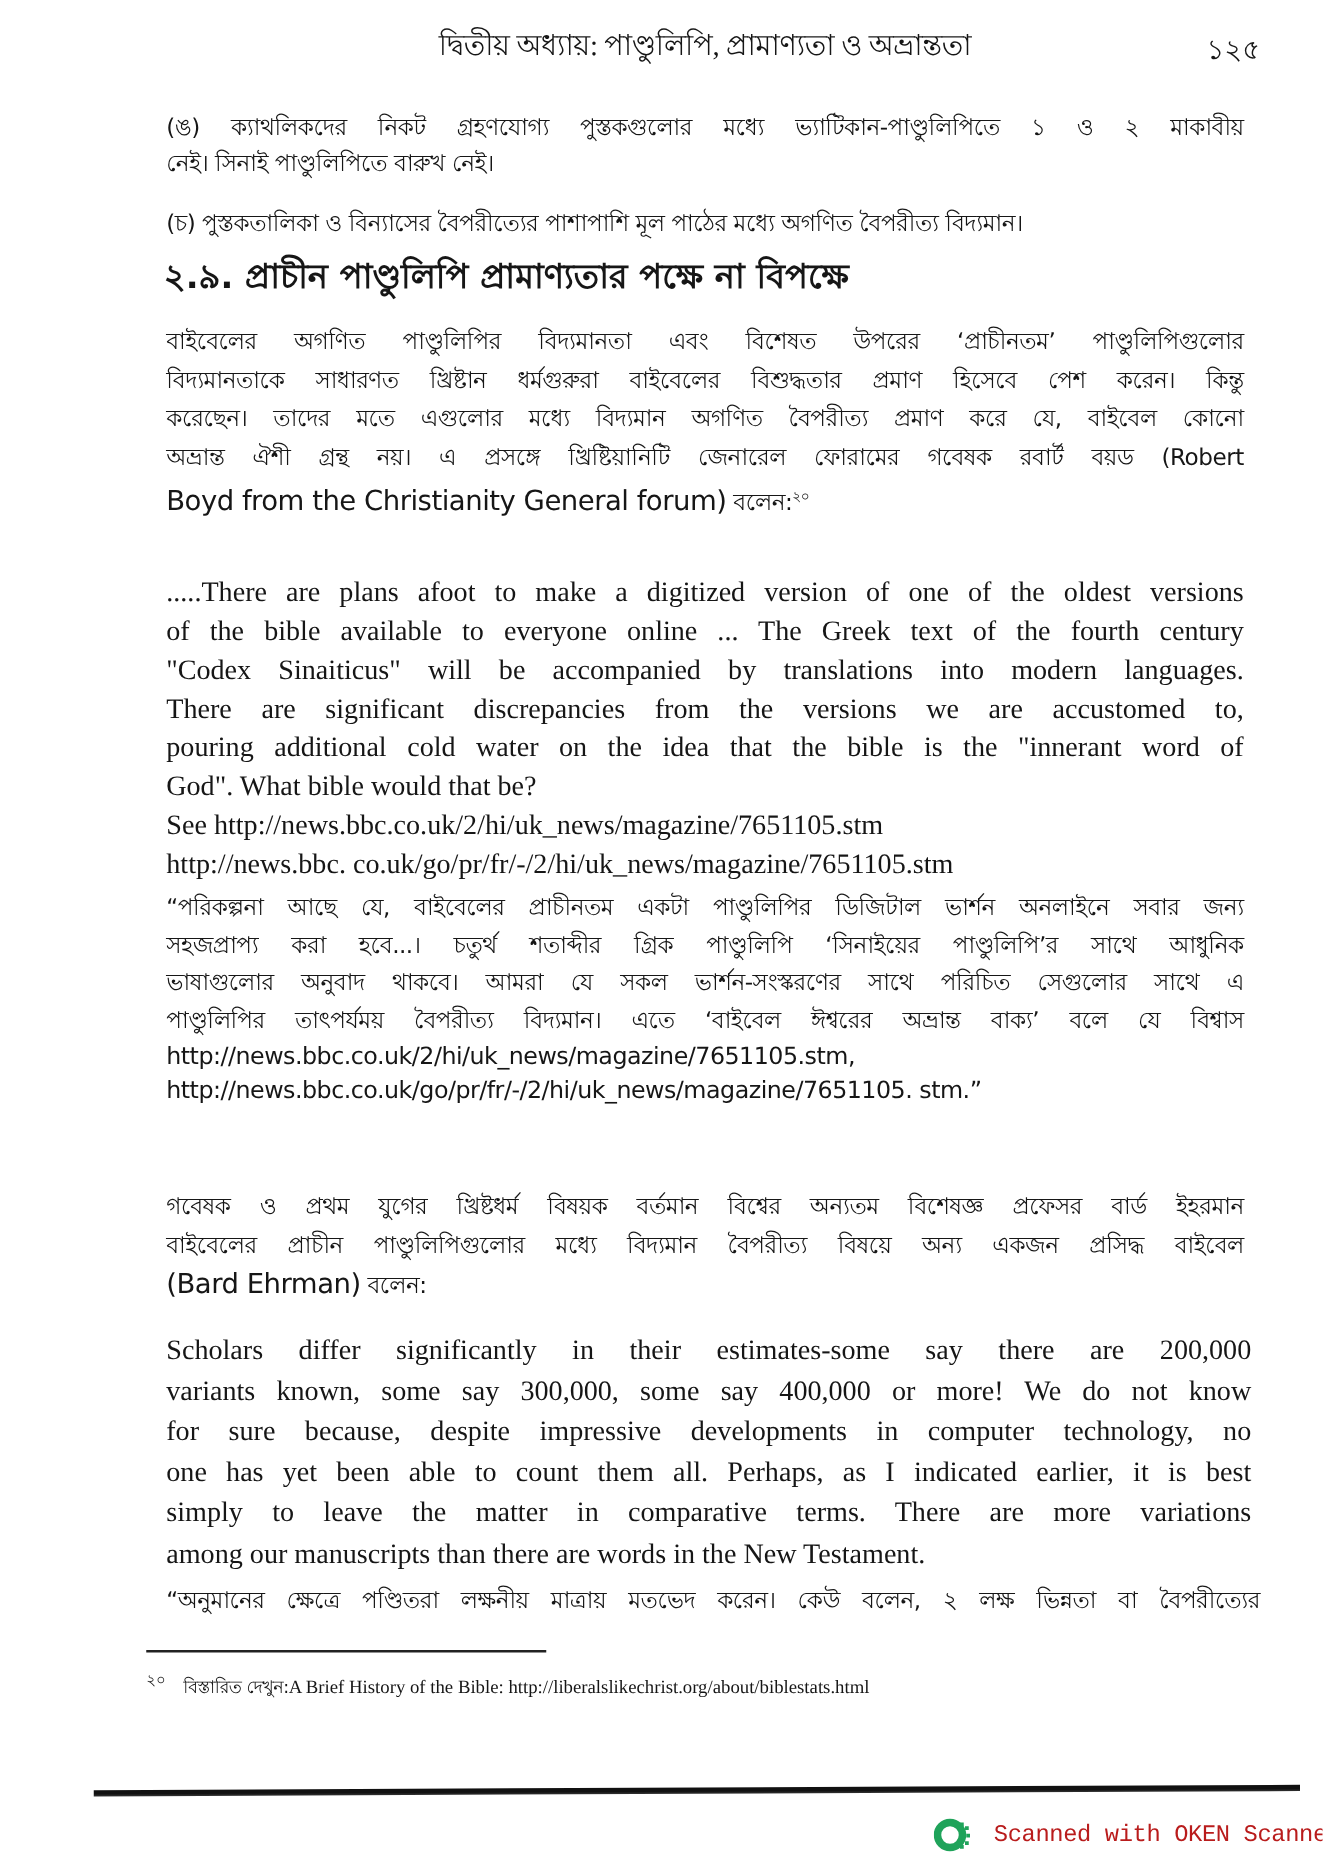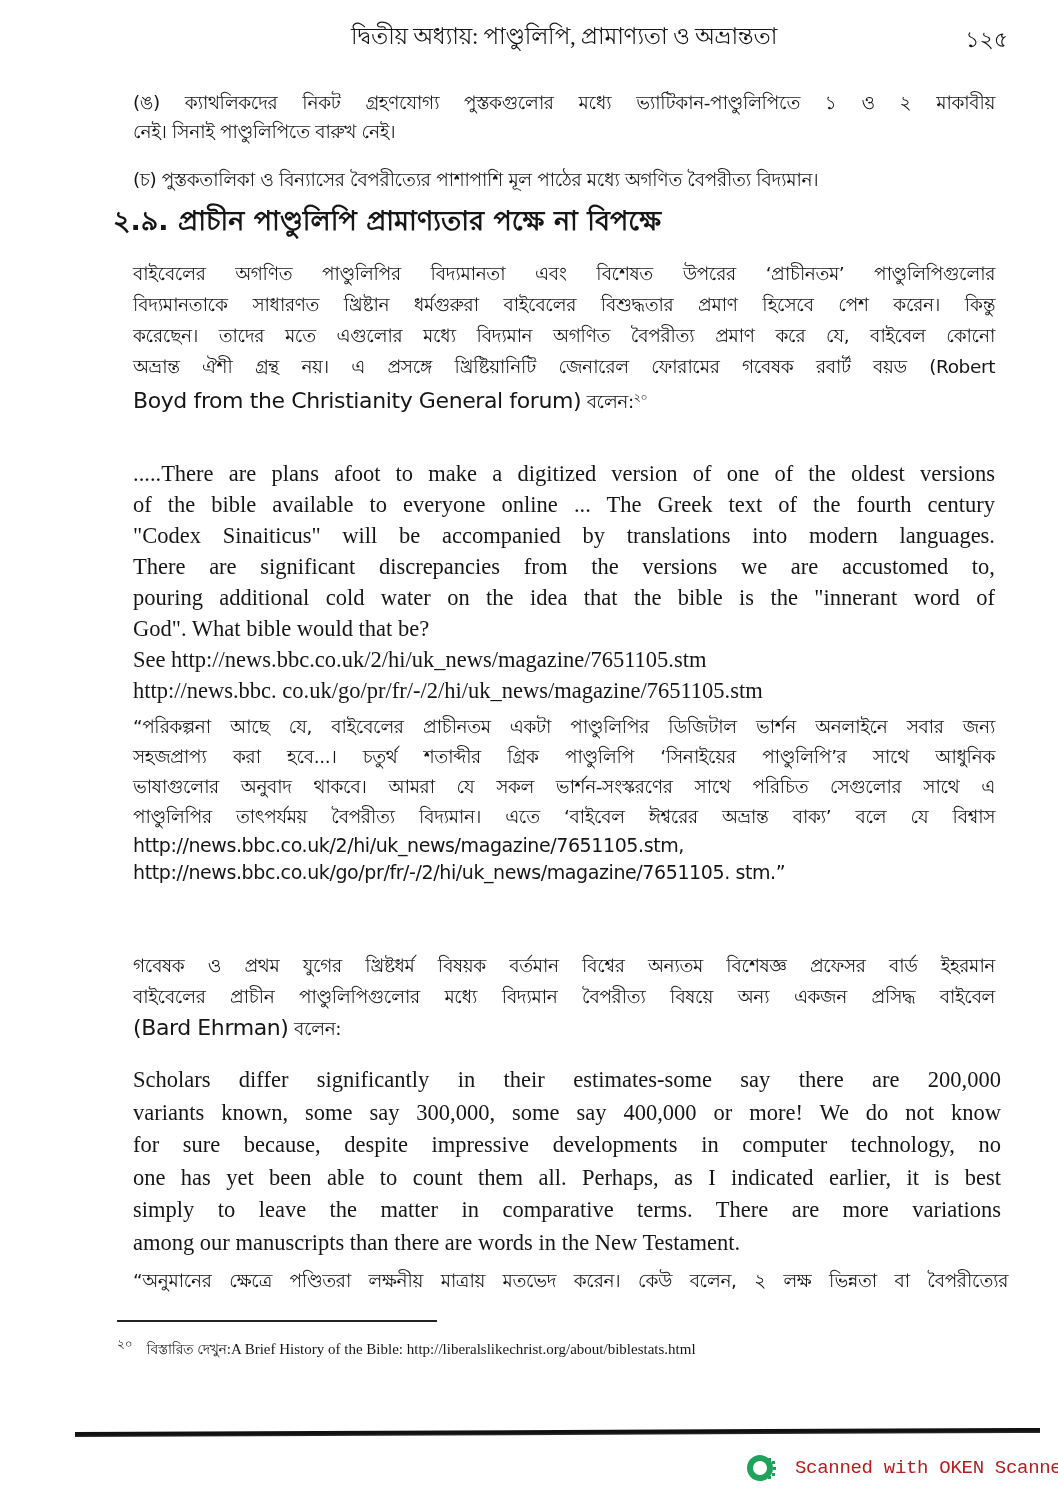--- a/index.html
+++ b/index.html
@@ -14,21 +14,21 @@
     font-size: 23px; letter-spacing: -0.3px;
   }
   .page-number {
     position: absolute; right: 85px; top: 22px; font-size: 22px;
   }
   .block { position: absolute; left: 98px; width: 862px; text-align: justify; }
   .bn { font-family: "DejaVu Sans", sans-serif; font-size: 18.5px; line-height: 29px; letter-spacing: -0.4px; }
   .en { font-size: 23.5px; line-height: 31px; }
   .en-small { font-size: 21px; line-height: 30px; }
   .heading {
-    position: absolute; left: 78px; top: 200px; width: 880px;
+    position: absolute; left: 96px; top: 200px; width: 880px;
     font-family: "DejaVu Sans", sans-serif; font-weight: bold; font-size: 27px;
   }
   .line { display: block; }
   .url-line { display: block; text-align: left; }
   .footnote-rule { position: absolute; left: 82px; top: 1320px; width: 320px; height: 2px; background: #222; }
   .footnote { position: absolute; left: 82px; top: 1335px; width: 900px; font-size: 15px; }
   .footnote sup { font-family: "DejaVu Sans", sans-serif; font-size: 12px; margin-right: 14px; }
   .footnote .fn-label { font-family: "DejaVu Sans", sans-serif; font-size: 14px; letter-spacing: -0.4px; }
   .bottom-rule {
     position: absolute; left: 40px; top: 1430px; width: 965px; height: 5px;

